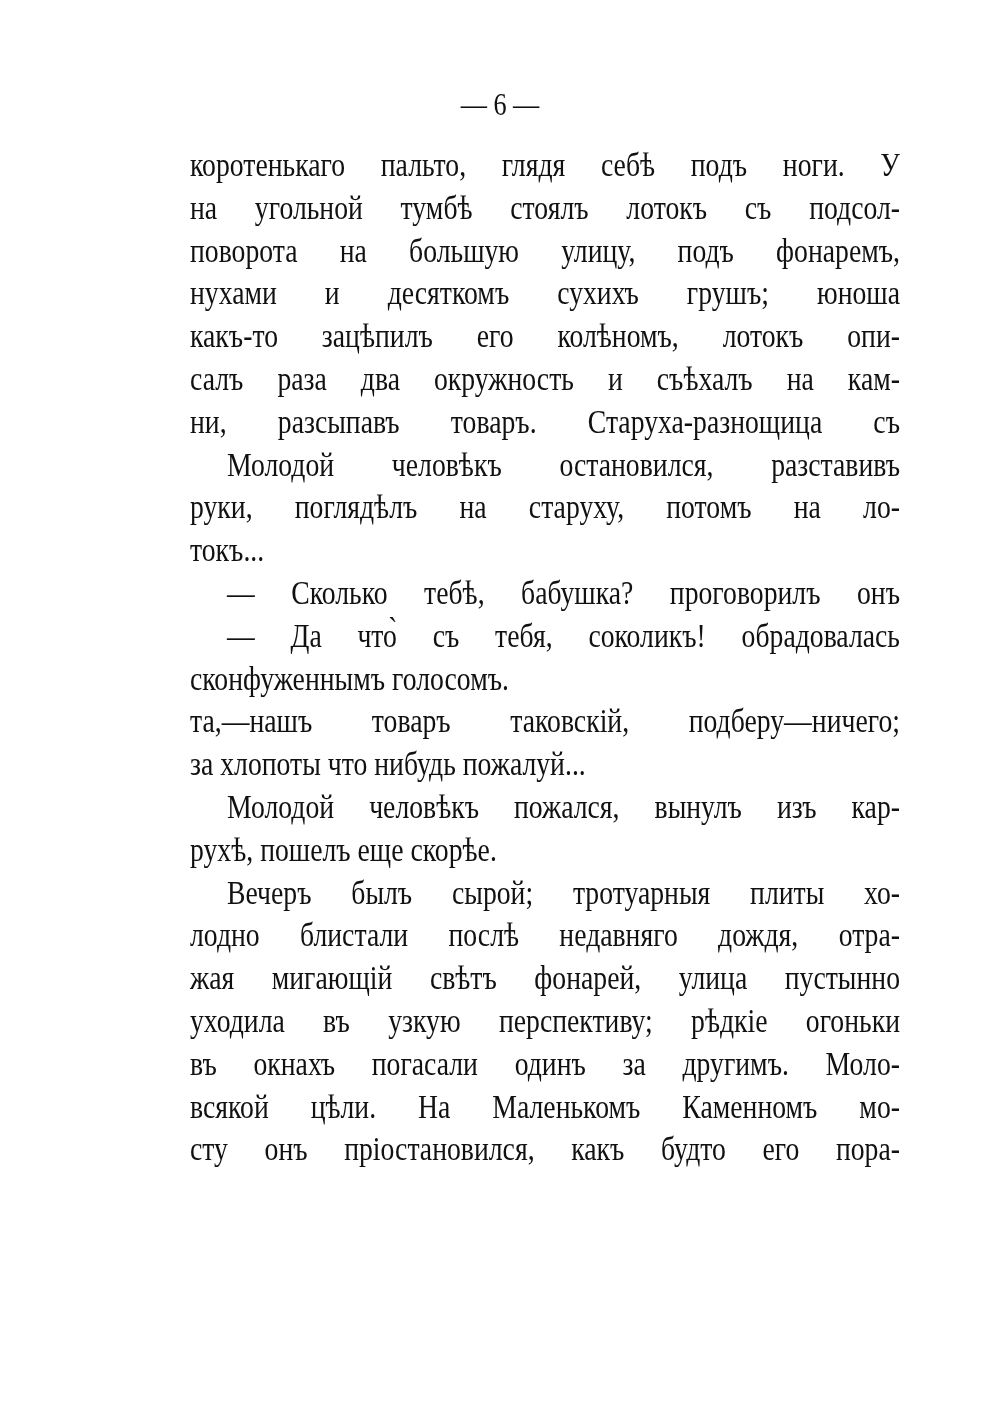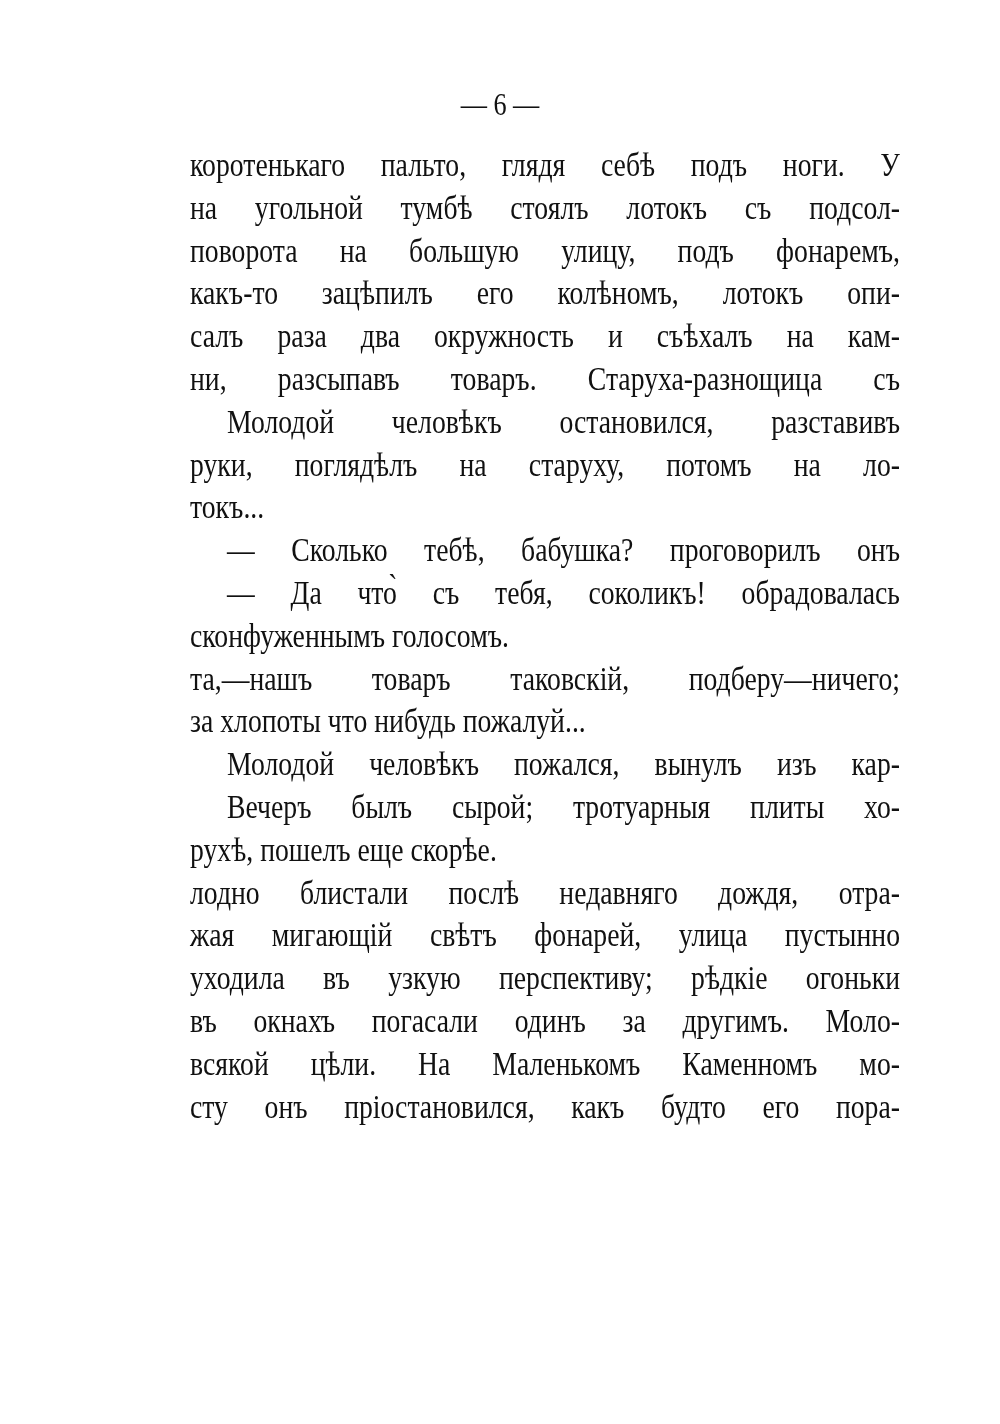--- a/index.html
+++ b/index.html
@@ -59,33 +59,34 @@
   </style>
 </head>
 <body>
 
 <div class="page-number">— 6 —</div>
 
 <div class="text-block">
   <div class="line"><span class="line-inner" style="display: inline-block; white-space: nowrap; transform-origin: 0px 0px; margin-left: 0px; padding: 0px; word-spacing: 34.2715px; transform: scaleX(0.84); width: auto;">коротенькаго пальто, глядя себѣ подъ ноги. У</span></div>
   <div class="line"><span class="line-inner" style="display: inline-block; white-space: nowrap; transform-origin: 0px 0px; margin-left: 0px; padding: 0px; word-spacing: 36.6595px; transform: scaleX(0.84); width: auto;">на угольной тумбѣ стоялъ лотокъ съ подсол-</span></div>
   <div class="line"><span class="line-inner" style="display: inline-block; white-space: nowrap; transform-origin: 0px 0px; margin-left: 0px; padding: 0px; word-spacing: 41.9601px; transform: scaleX(0.84); width: auto;">поворота на большую улицу, подъ фонаремъ,</span></div>
+  <div class="line"><span class="line-inner" style="display: inline-block; white-space: nowrap; transform-origin: 0px 0px; margin-left: 0px; padding: 0px; word-spacing: 48.8851px; transform: scaleX(0.84); width: auto;">нухами и десяткомъ сухихъ грушъ; юноша</span></div>
   <div class="line"><span class="line-inner" style="display: inline-block; white-space: nowrap; transform-origin: 0px 0px; margin-left: 0px; padding: 0px; word-spacing: 43.9601px; transform: scaleX(0.84); width: auto;">какъ-то зацѣпилъ его колѣномъ, лотокъ опи-</span></div>
   <div class="line"><span class="line-inner" style="display: inline-block; white-space: nowrap; transform-origin: 0px 0px; margin-left: 0px; padding: 0px; word-spacing: 32.2572px; transform: scaleX(0.84); width: auto;">салъ раза два окружность и съѣхалъ на кам-</span></div>
   <div class="line"><span class="line-inner" style="display: inline-block; white-space: nowrap; transform-origin: 0px 0px; margin-left: 0px; padding: 0px; word-spacing: 52.6728px; transform: scaleX(0.84); width: auto;">ни, разсыпавъ товаръ. Старуха-разнощица съ</span></div>
   <div class="line indent"><span class="line-inner" style="display: inline-block; white-space: nowrap; transform-origin: 0px 0px; margin-left: 37px; padding: 0px; word-spacing: 60.4385px; transform: scaleX(0.84); width: auto;">Молодой человѣкъ остановился, разставивъ</span></div>
   <div class="line"><span class="line-inner" style="display: inline-block; white-space: nowrap; transform-origin: 0px 0px; margin-left: 0px; padding: 0px; word-spacing: 41.9746px; transform: scaleX(0.84); width: auto;">руки, поглядѣлъ на старуху, потомъ на ло-</span></div>
   <div class="line last"><span class="line-inner" style="display: inline-block; white-space: nowrap; transform-origin: 0px 0px; margin-left: 0px; padding: 0px; transform: scaleX(0.84); width: auto;">токъ...</span></div>
   <div class="line indent"><span class="line-inner" style="display: inline-block; white-space: nowrap; transform-origin: 0px 0px; margin-left: 37px; padding: 0px; word-spacing: 35.1506px; transform: scaleX(0.84); width: auto;">— Сколько тебѣ, бабушка? проговорилъ онъ</span></div>
   <div class="line indent"><span class="line-inner" style="display: inline-block; white-space: nowrap; transform-origin: 0px 0px; margin-left: 37px; padding: 0px; word-spacing: 34.3104px; transform: scaleX(0.84); width: auto;">— Да что̀ съ тебя, соколикъ! обрадовалась</span></div>
   <div class="line last"><span class="line-inner" style="display: inline-block; white-space: nowrap; transform-origin: 0px 0px; margin-left: 0px; padding: 0px; transform: scaleX(0.84); width: auto;">сконфуженнымъ голосомъ.</span></div>
   <div class="line"><span class="line-inner" style="display: inline-block; white-space: nowrap; transform-origin: 0px 0px; margin-left: 0px; padding: 0px; word-spacing: 62.7148px; transform: scaleX(0.84); width: auto;">та,—нашъ товаръ таковскій, подберу—ничего;</span></div>
   <div class="line last"><span class="line-inner" style="display: inline-block; white-space: nowrap; transform-origin: 0px 0px; margin-left: 0px; padding: 0px; transform: scaleX(0.84); width: auto;">за хлопоты что нибудь пожалуй...</span></div>
   <div class="line indent"><span class="line-inner" style="display: inline-block; white-space: nowrap; transform-origin: 0px 0px; margin-left: 37px; padding: 0px; word-spacing: 33.4193px; transform: scaleX(0.84); width: auto;">Молодой человѣкъ пожался, вынулъ изъ кар-</span></div>
+  <div class="line last"><span class="line-inner" style="display: inline-block; white-space: nowrap; transform-origin: 0px 0px; margin-left: 0px; padding: 0px; transform: scaleX(0.84); width: auto;">рухѣ, пошелъ еще скорѣе.</span></div>
   <div class="line indent"><span class="line-inner" style="display: inline-block; white-space: nowrap; transform-origin: 0px 0px; margin-left: 37px; padding: 0px; word-spacing: 39.0881px; transform: scaleX(0.84); width: auto;">Вечеръ былъ сырой; тротуарныя плиты хо-</span></div>
-  <div class="line last"><span class="line-inner" style="display: inline-block; white-space: nowrap; transform-origin: 0px 0px; margin-left: 0px; padding: 0px; transform: scaleX(0.84); width: auto;">рухѣ, пошелъ еще скорѣе.</span></div>
   <div class="line"><span class="line-inner" style="display: inline-block; white-space: nowrap; transform-origin: 0px 0px; margin-left: 0px; padding: 0px; word-spacing: 39.782px; transform: scaleX(0.84); width: auto;">лодно блистали послѣ недавняго дождя, отра-</span></div>
   <div class="line"><span class="line-inner" style="display: inline-block; white-space: nowrap; transform-origin: 0px 0px; margin-left: 0px; padding: 0px; word-spacing: 36.432px; transform: scaleX(0.84); width: auto;">жая мигающій свѣтъ фонарей, улица пустынно</span></div>
   <div class="line"><span class="line-inner" style="display: inline-block; white-space: nowrap; transform-origin: 0px 0px; margin-left: 0px; padding: 0px; word-spacing: 37.3476px; transform: scaleX(0.84); width: auto;">уходила въ узкую перспективу; рѣдкіе огоньки</span></div>
   <div class="line"><span class="line-inner" style="display: inline-block; white-space: nowrap; transform-origin: 0px 0px; margin-left: 0px; padding: 0px; word-spacing: 35.4355px; transform: scaleX(0.84); width: auto;">въ окнахъ погасали одинъ за другимъ. Моло-</span></div>
   <div class="line"><span class="line-inner" style="display: inline-block; white-space: nowrap; transform-origin: 0px 0px; margin-left: 0px; padding: 0px; word-spacing: 41.6539px; transform: scaleX(0.84); width: auto;">всякой цѣли. На Маленькомъ Каменномъ мо-</span></div>
   <div class="line"><span class="line-inner" style="display: inline-block; white-space: nowrap; transform-origin: 0px 0px; margin-left: 0px; padding: 0px; word-spacing: 35.3313px; transform: scaleX(0.84); width: auto;">сту онъ пріостановился, какъ будто его пора-</span></div>
 </div>
 
 </body></html>

